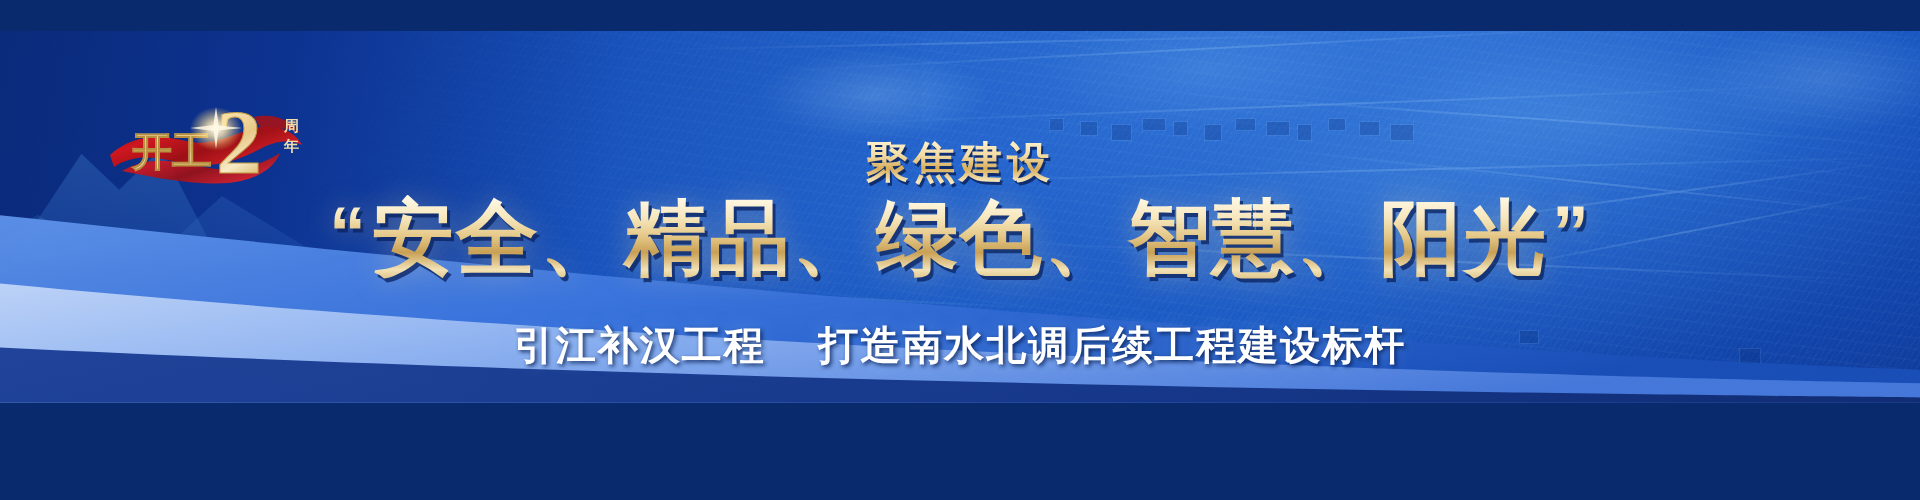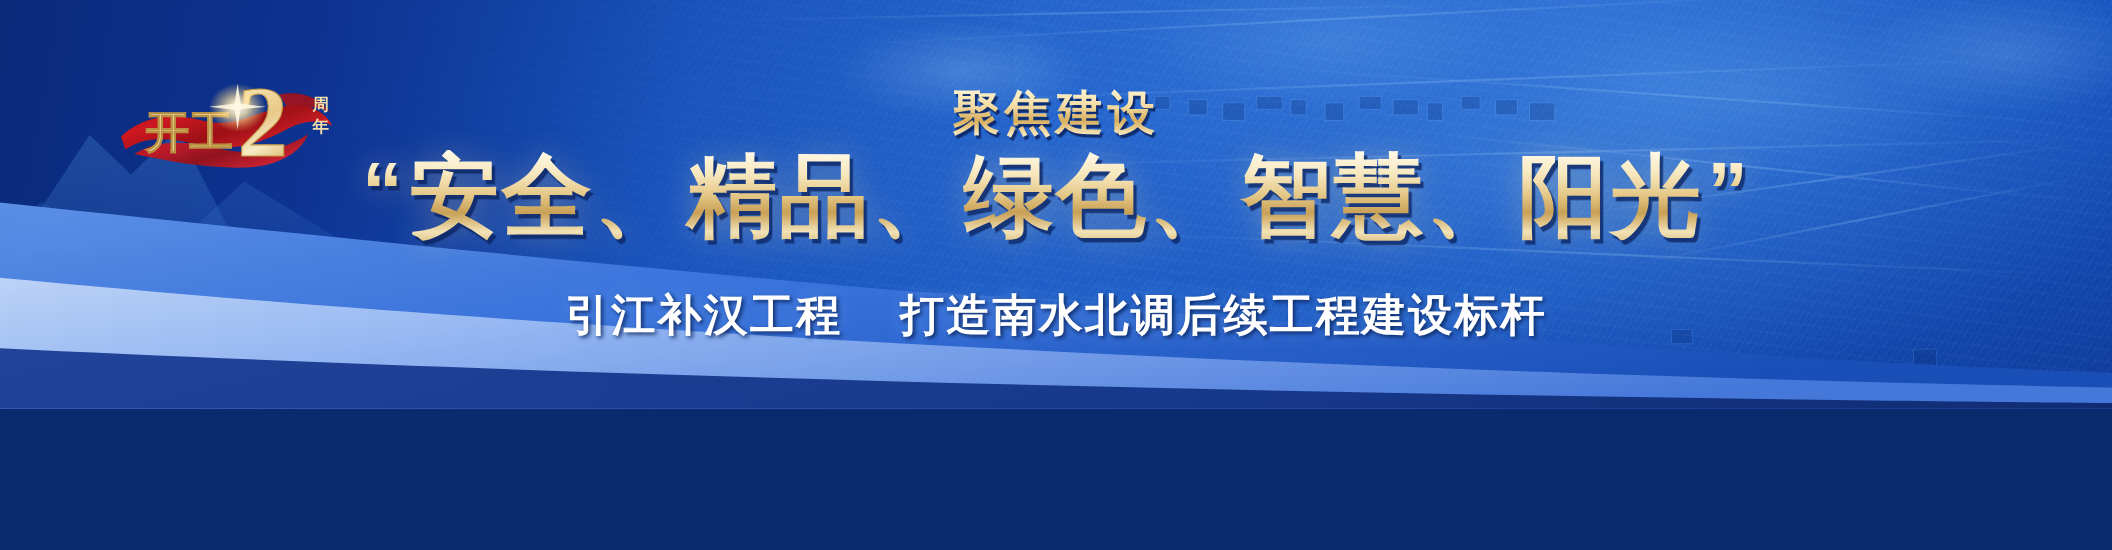--- a/index.html
+++ b/index.html
@@ -4,20 +4,21 @@
 <style>
   * { margin:0; padding:0; box-sizing:border-box; }
   html, body { background:#0a2a6e; }
   body { font-family:"Liberation Sans", sans-serif; }
 
   .banner {
     position:relative;
     width:1920px; height:372px;
     overflow:hidden;
     background:#1d4ed8;
+    margin-top:31px;
   }
 
   
   .bg-base {
     position:absolute; inset:0;
     background:
       radial-gradient(ellipse 900px 500px at 78% 20%, rgba(70,140,230,0.55) 0%, rgba(30,90,200,0.15) 55%, rgba(0,0,0,0) 78%),
       radial-gradient(ellipse 1100px 620px at 55% 8%, rgba(60,130,225,0.45) 0%, rgba(0,0,0,0) 70%),
       linear-gradient(160deg, #1346ad 0%, #1450bb 22%, #1a58c4 45%, #1450bb 70%, #0e3898 100%);
   }
@@ -69,21 +70,21 @@
   
   .waves { position:absolute; left:0; bottom:0; width:100%; height:62%; pointer-events:none; }
   .waves svg { display:block; width:100%; height:100%; }
 
   
   .logo { position:absolute; left:104px; top:52px; width:215px; height:110px; }
   .logo svg { display:block; width:100%; height:100%; overflow:visible; }
 
   
   .text-block {
-    position:absolute; left:0; right:0; top:80px;
+    position:absolute; left:0; right:0; top:108px;
     display:flex; flex-direction:column; align-items:center;
     text-align:center;
   }
   .eyebrow {
     font-size:43px; font-weight:bold; letter-spacing:4px;
     line-height:1.12;
     font-family:"Liberation Serif", serif;
     background:linear-gradient(180deg,#fff4d2 0%,#f3dca4 34%,#d8ae5c 62%,#f6e6bb 88%);
     -webkit-background-clip:text; background-clip:text; color:transparent;
     filter:drop-shadow(2px 3px 0 rgba(10,35,95,.85));

